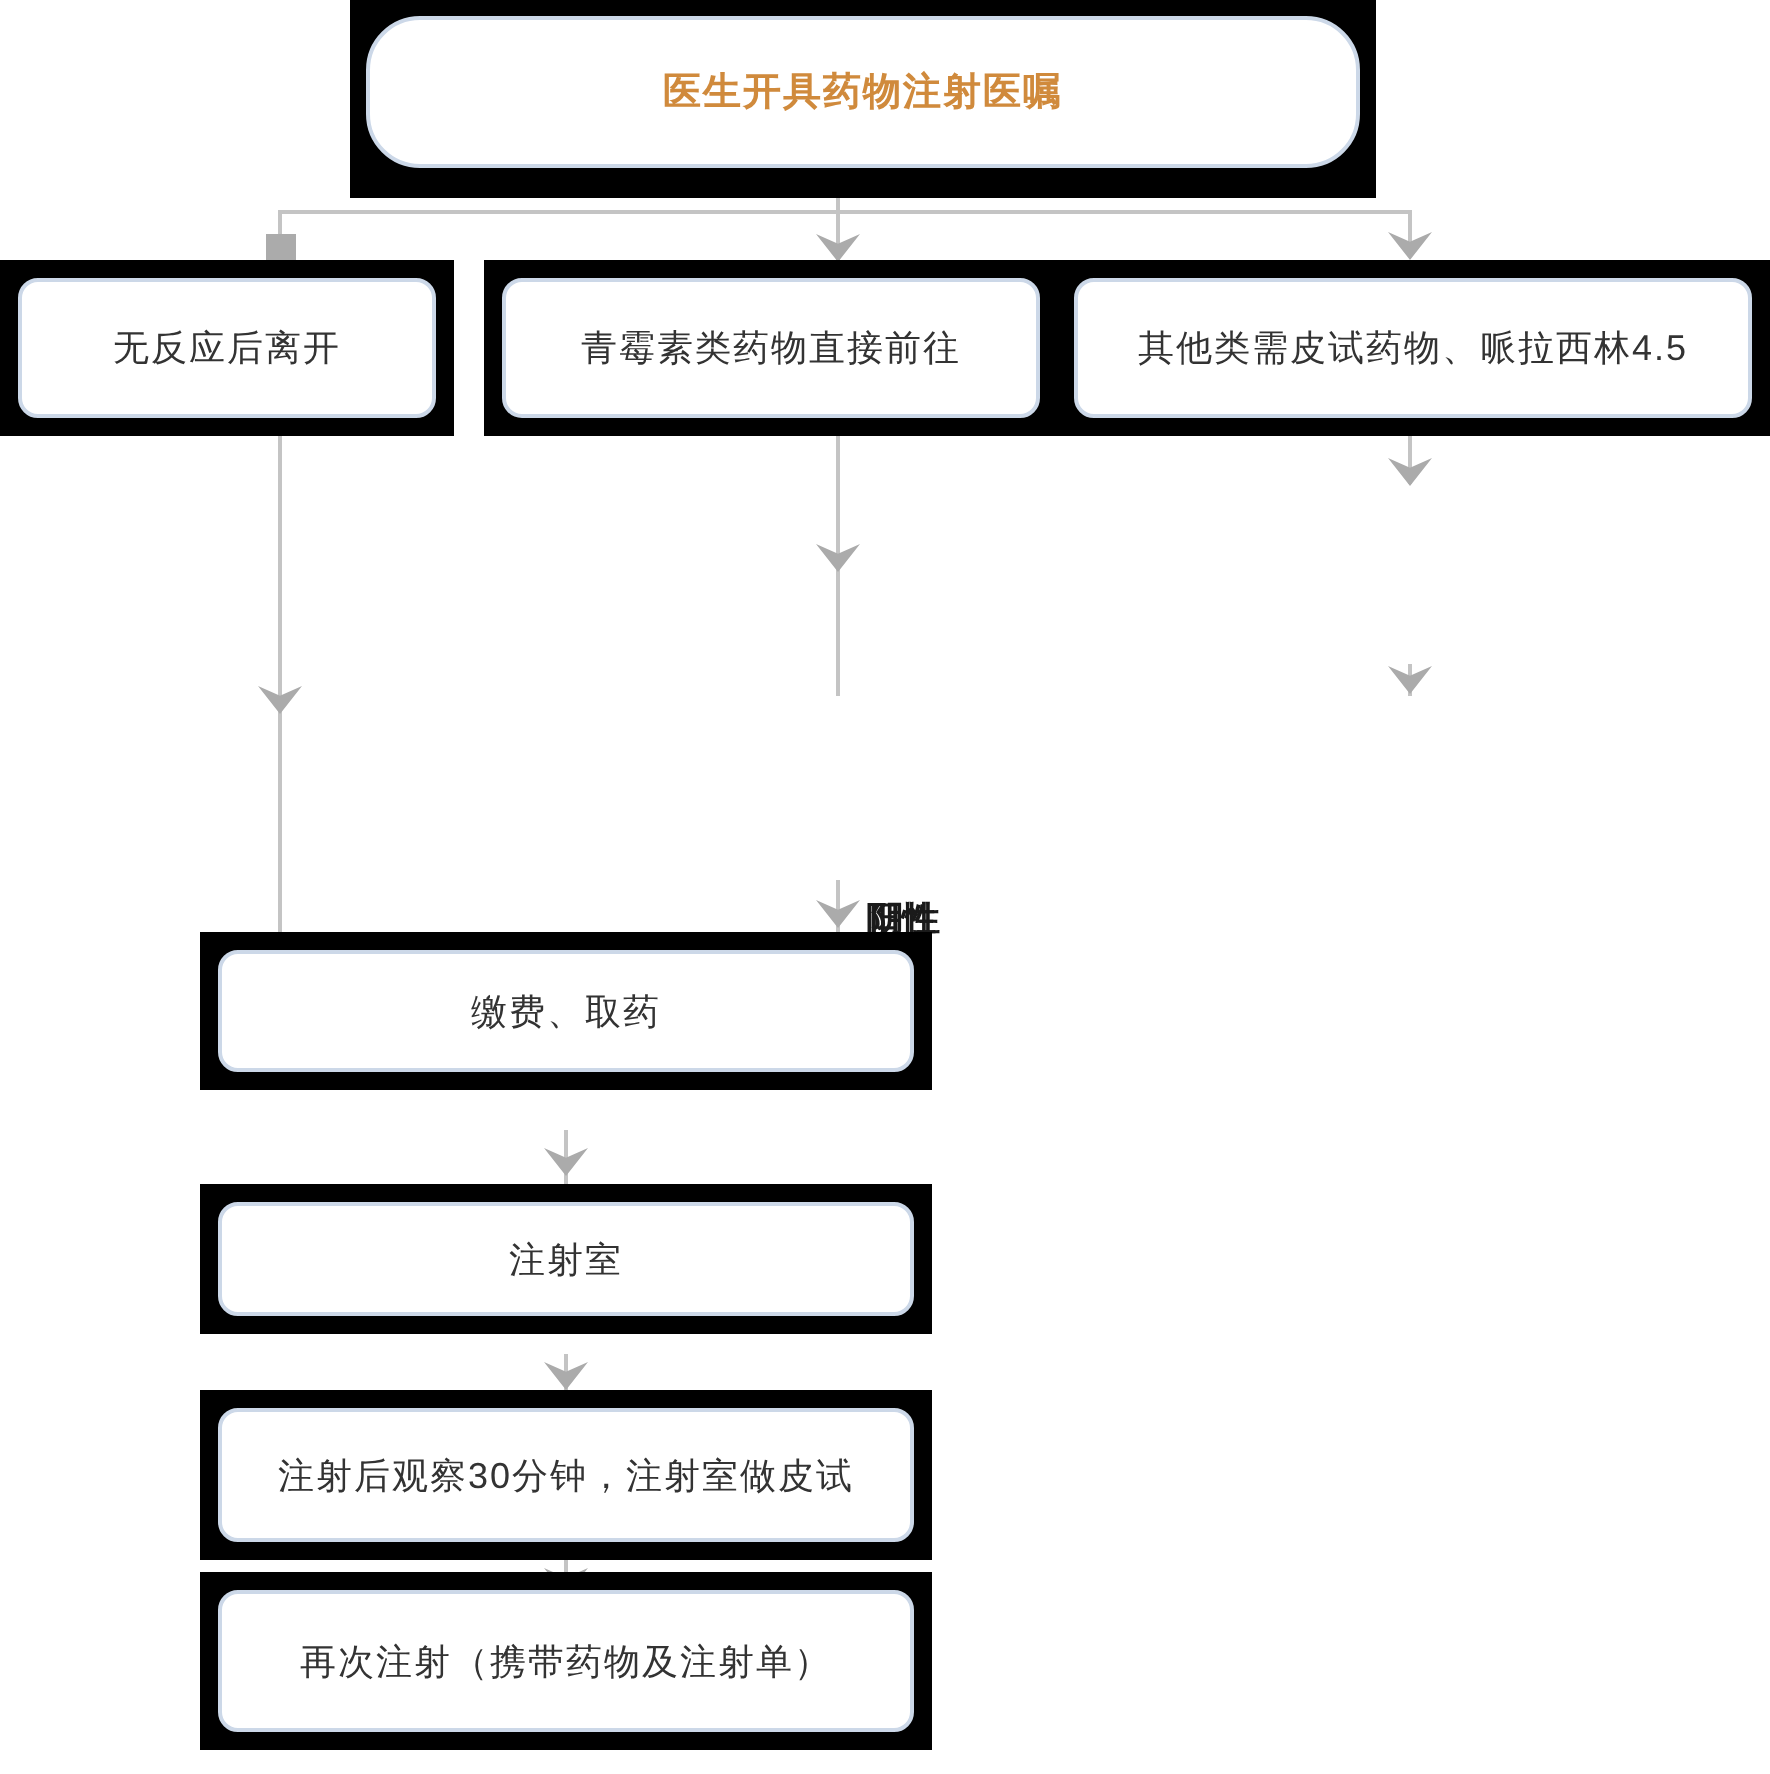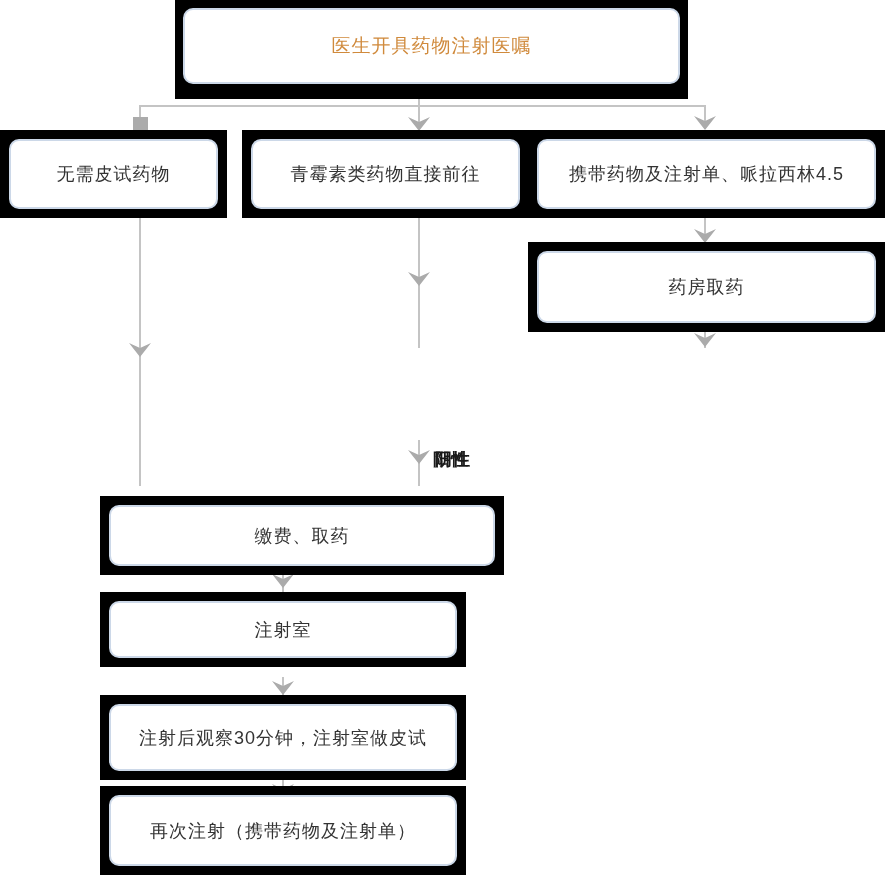--- a/index.html
+++ b/index.html
@@ -17,23 +17,24 @@
     background:#ffffff;
     border:2px solid var(--c-node_border_inner,#ccd8e8);
     border-radius:10px;
     display:flex;align-items:center;justify-content:center;
     font-size:18px;color:var(--c-body_text,#333333);
     letter-spacing:1px;
     text-align:center;
     box-sizing:border-box;
   }
   .node .inner.title-text{
-    font-weight:normal;
+    font-weight:bold;
     font-size:19px;
     color:var(--c-title_text,#d08a3c);
+    border-radius:27px;
   }
   .node.start .inner{inset:8px 8px 15px 8px;}
   
   .cline{position:absolute;background:var(--c-connector_line,#c4c4c4);}
   .cline.v{width:1.5px;}
   .cline.h{height:1.5px;}
   
   .arrow{
     position:absolute;width:22px;height:14px;
     background:var(--c-arrowhead,#ababab);
@@ -90,37 +91,34 @@
   <div class="cline v" style="left:282.3px;top:677px;height:18px"></div>
   <div class="arrow" style="left:272px;top:681px"></div>
   <div class="cline v" style="left:282.3px;top:780px;height:18px"></div>
   <div class="arrow" style="left:272px;top:784px"></div>
 
   <div class="node start" style="left:175px;top:0;width:513px;height:99px">
     <div class="inner title-text">医生开具药物注射医嘱</div>
   </div>
 
   <div class="node" style="left:0;top:130px;width:227px;height:88px">
-    <div class="inner">无需皮试药物</div>
+    <div class="inner">无反应后离开</div>
   </div>
 
   <div class="node" style="left:242px;top:130px;width:287px;height:88px">
     <div class="inner">青霉素类药物直接前往</div>
   </div>
 
   <div class="node" style="left:528px;top:130px;width:357px;height:88px">
-    <div class="inner">携带药物及注射单、哌拉西林4.5</div>
-  </div>
-
-  <div class="node" style="left:528px;top:242px;width:357px;height:90px">
-    <div class="inner">药房取药</div>
+    <div class="inner">其他类需皮试药物、哌拉西林4.5</div>
   </div>
 
 
-  <div class="node" style="left:100px;top:496px;width:404px;height:79px">
+
+  <div class="node" style="left:100px;top:466px;width:366px;height:79px">
     <div class="inner">缴费、取药</div>
   </div>
 
   <div class="node" style="left:100px;top:592px;width:366px;height:75px">
     <div class="inner">注射室</div>
   </div>
 
   <div class="node" style="left:100px;top:695px;width:366px;height:85px">
     <div class="inner">注射后观察30分钟，注射室做皮试</div>
   </div>

